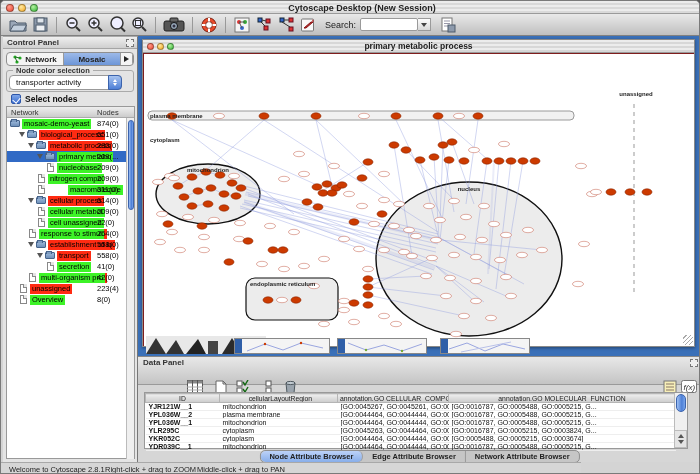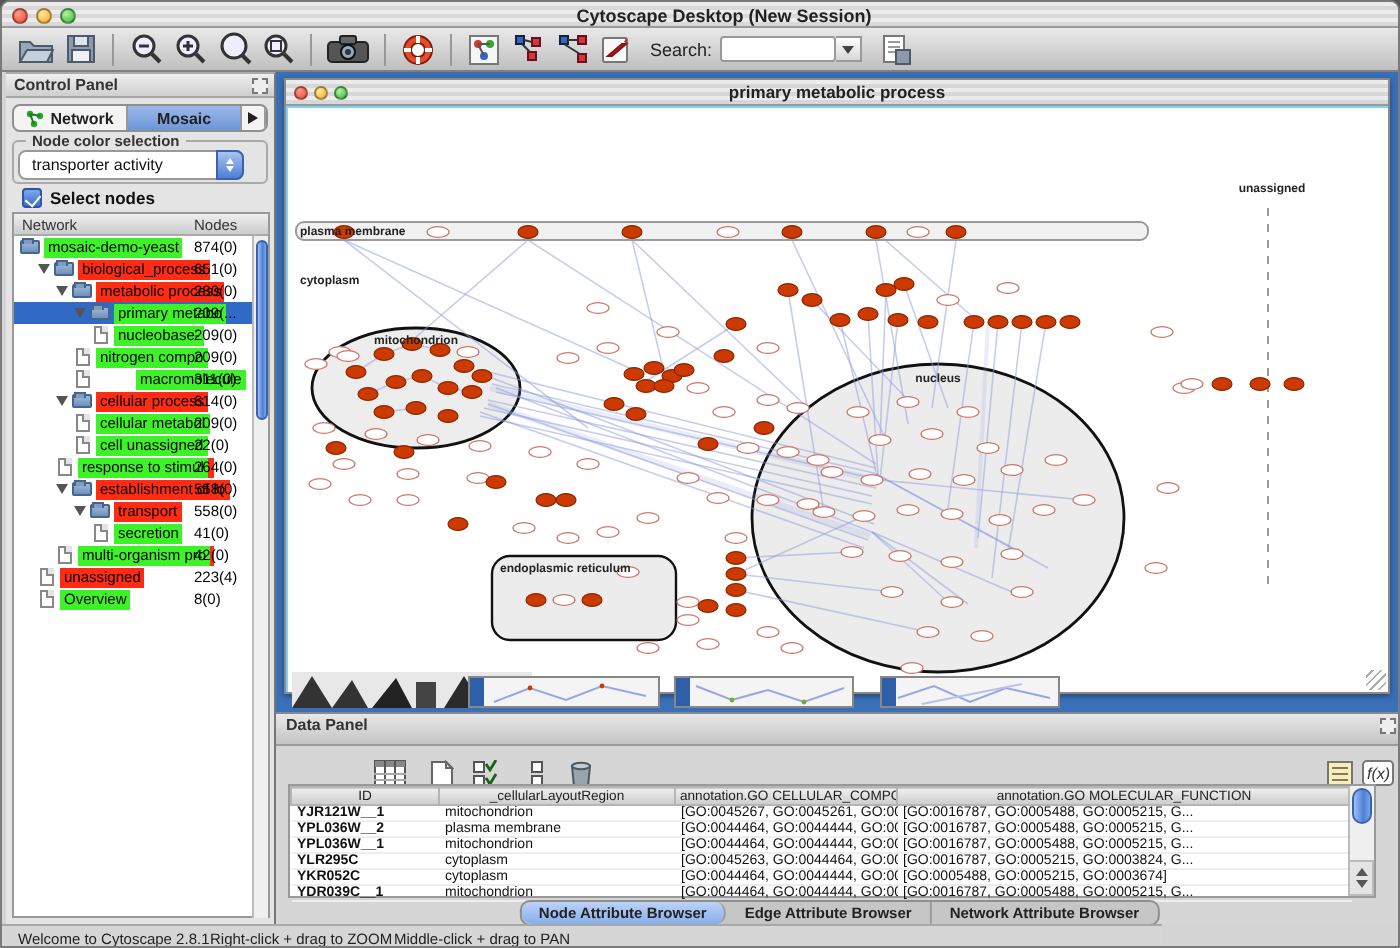--- a/index.html
+++ b/index.html
@@ -82,38 +82,38 @@
   .tlabel.red{background:#ff2b12;}
   .tail{width:7px;height:10px;background:#ff2b12;flex:0 0 auto;}
   .tcount{position:absolute;left:90px;top:0;width:39px;font-size:7.5px;color:#000;line-height:11px;
     white-space:nowrap;overflow:hidden;}
   .trow.sel .tcount{color:#000;}
   .treescroll{position:absolute;right:0;top:11px;width:8px;height:341px;background:#efefef;border-left:1px solid #bbb;}
   .aquathumb{position:absolute;left:0.5px;top:2px;width:6px;height:90px;border-radius:3px;
     background:linear-gradient(90deg,#9ec0f4,#4d7fd6 60%,#7aa6ec);border:0.5px solid #3b63ad;}
   
   .desktop{position:absolute;left:137px;top:35px;width:563px;height:426px;background:#3a70b8;}
-  .netwin{position:absolute;left:4px;top:3px;width:553px;height:308px;background:#7dd3fc;
+  .netwin{position:absolute;left:4px;top:3px;width:553px;height:308px;background:#7f1d1d;
     border:1px solid #8a8a8a;box-shadow:0 1px 3px rgba(0,0,0,.4);}
   .netwin .wtitle{position:absolute;left:0;top:0;width:100%;height:13px;
     background:repeating-linear-gradient(180deg,#ececec 0 2px,#d7d7d7 2px 4px);
     border-bottom:1px solid #9a9a9a;}
   .wlights{position:absolute;left:4px;top:3px;display:flex;gap:3px;}
   .wlights .light{width:7px;height:7px;}
   .wtitletext{position:absolute;left:0;right:0;top:1px;text-align:center;font-size:8.5px;font-weight:bold;color:#222;}
   .canvas{position:absolute;left:1px;top:14px;width:550px;height:292px;background:#fff;overflow:hidden;}
   .grip{position:absolute;right:1px;bottom:1px;width:10px;height:10px;
     background:repeating-linear-gradient(135deg,#fff 0 2px,#aaa 2px 3px);}
   
   .mini{position:absolute;height:16px;top:302px;background:#f4f4f4;border:1px solid #888;overflow:hidden;}
   .mini .bluecap{position:absolute;left:0;top:0;width:7px;height:100%;background:#2f5fa8;}
   .minilogo{position:absolute;left:8px;top:300px;width:120px;height:18px;overflow:hidden;background:#e8e8e8;}
   
   .dpanel{position:absolute;left:0px;top:320px;width:563px;height:106px;background:#d6d6d6;border-top:1px solid #888;}
-  .dp-header{position:absolute;left:0;top:0;width:100%;height:16px;
+  .dp-header{position:absolute;left:0;top:0;width:100%;height:28px;
     background:linear-gradient(#e8e8e8,#c4c4c4);border-bottom:1px solid #9a9a9a;
     font-size:8px;font-weight:bold;color:#333;padding:1px 0 0 5px;}
   .dp-toolbar{position:absolute;left:0;top:12px;width:100%;height:23px;}
   .dp-btn{position:absolute;top:9px;width:19px;height:17px;display:flex;align-items:center;justify-content:flex-end;margin-left:40px;}
   .dp-table{position:absolute;left:6px;top:35px;width:544px;height:57px;background:#fff;border:1px solid #999;}
   table.grid{border-collapse:collapse;table-layout:fixed;width:530px;}
   table.grid th{background:linear-gradient(#eee,#ccc);border:1px solid #b5b5b5;font-size:6.8px;
     font-weight:normal;color:#222;height:9px;overflow:hidden;white-space:nowrap;padding:0 2px;text-align:center;}
   table.grid td{font-size:7px;color:#111;height:8px;overflow:hidden;white-space:nowrap;
     padding:0 3px;border-bottom:1px solid #eee;}

